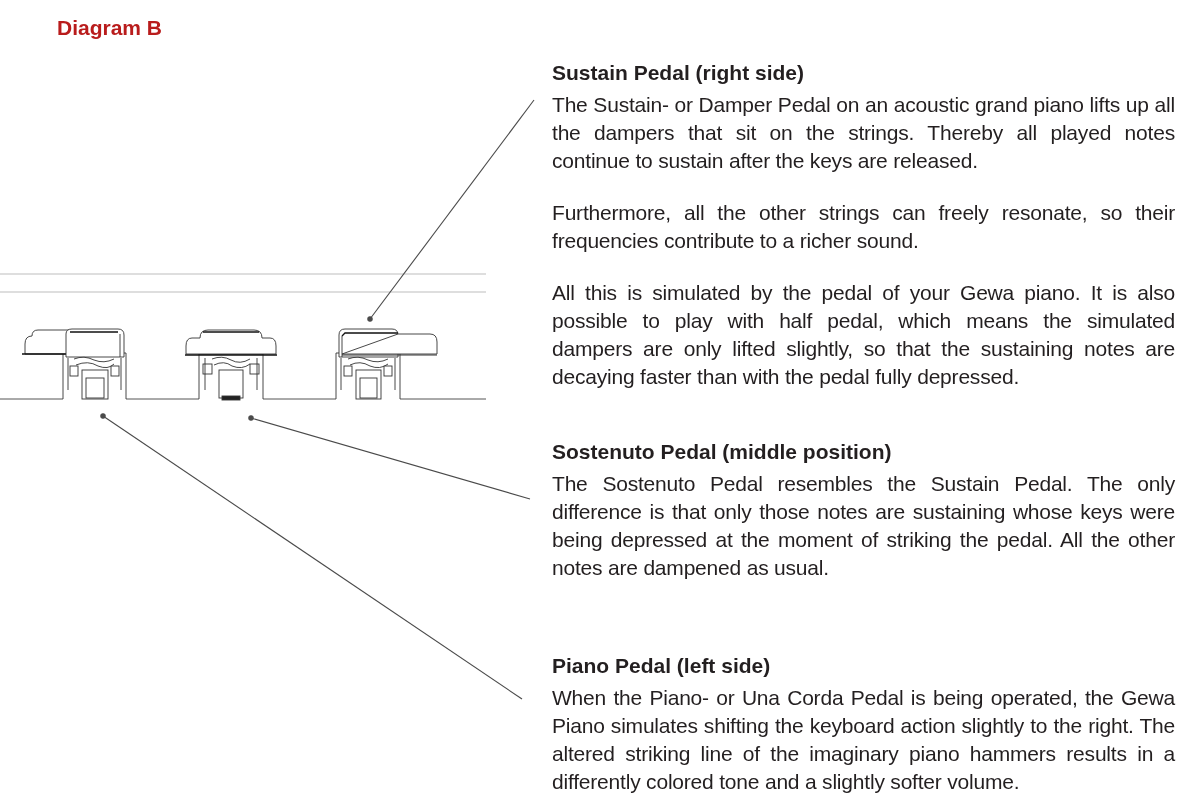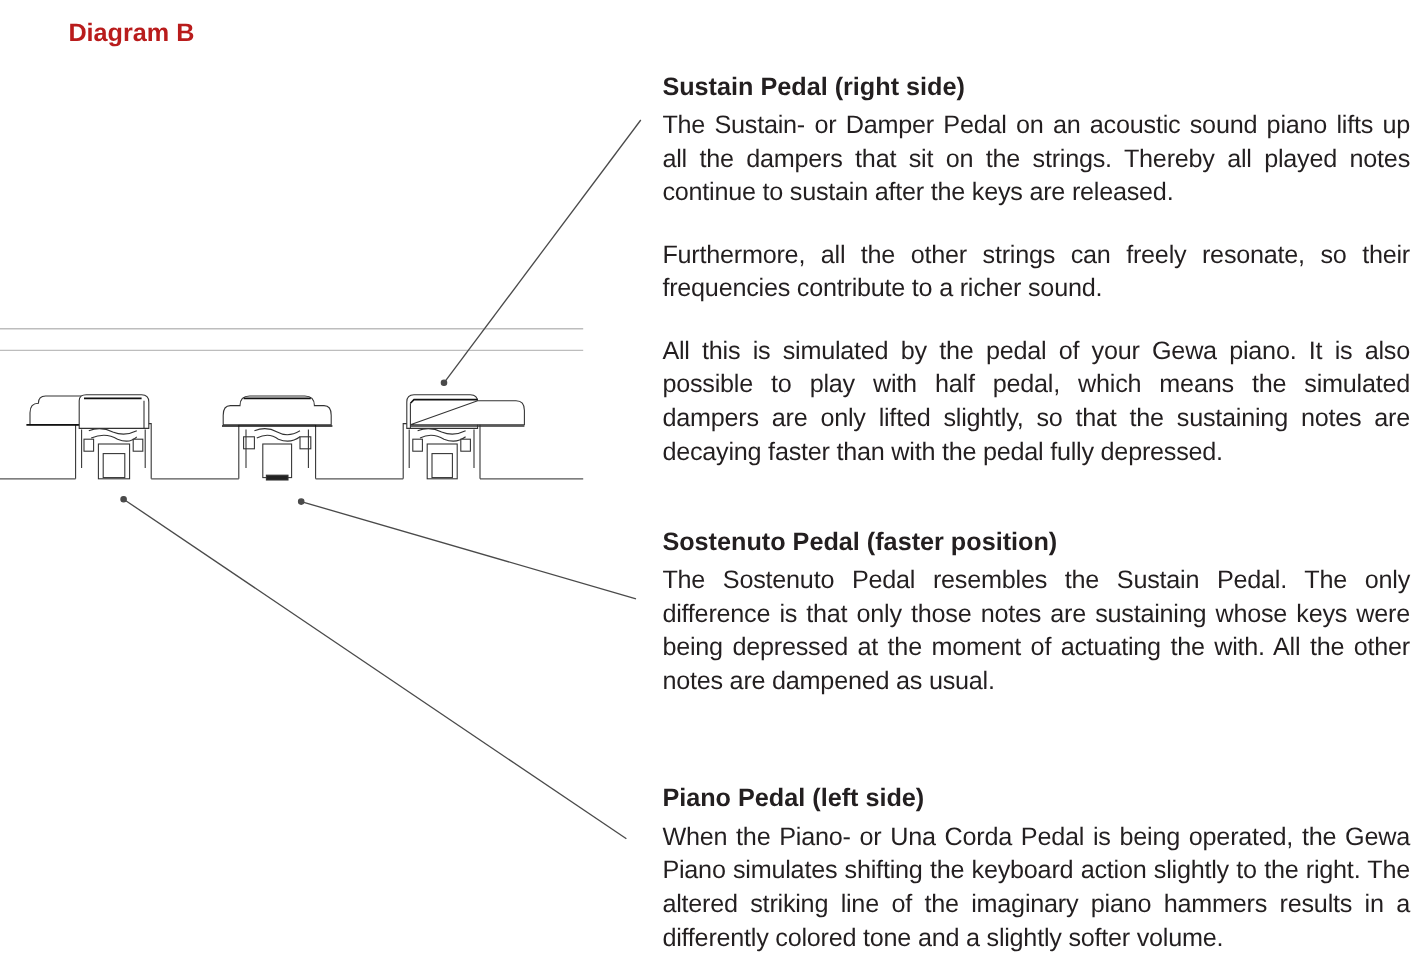--- a/index.html
+++ b/index.html
@@ -87,26 +87,26 @@
     <circle cx="370" cy="319" r="2.2"></circle>
     <line x1="251" y1="418" x2="530" y2="499"></line>
     <circle cx="251" cy="418" r="2.2"></circle>
     <line x1="103" y1="416" x2="522" y2="699"></line>
     <circle cx="103" cy="416" r="2.2"></circle>
   </g>
 </svg>
 
 <div class="section" id="sec-sustain">
   <h2>Sustain Pedal (right side)</h2>
-  <p>The Sustain- or Damper Pedal on an acoustic sound piano lifts up all the dampers that sit on the strings. Thereby all played notes continue to sustain after the keys are released.</p>
+  <p>The Sustain- or Damper Pedal on an acoustic grand piano lifts up all the dampers that sit on the strings. Thereby all played notes continue to sustain after the keys are released.</p>
   <p>Furthermore, all the other strings can freely resonate, so their frequencies contribute to a richer sound.</p>
   <p>All this is simulated by the pedal of your Gewa piano. It is also possible to play with half pedal, which means the simulated dampers are only lifted slightly, so that the sustaining notes are decaying faster than with the pedal fully depressed.</p>
 </div>
 
 <div class="section" id="sec-sostenuto">
-  <h2>Sostenuto Pedal (faster position)</h2>
-  <p>The Sostenuto Pedal resembles the Sustain Pedal. The only difference is that only those notes are sustaining whose keys were being depressed at the moment of actuating the with. All the other notes are dampened as usual.</p>
+  <h2>Sostenuto Pedal (middle position)</h2>
+  <p>The Sostenuto Pedal resembles the Sustain Pedal. The only difference is that only those notes are sustaining whose keys were being depressed at the moment of striking the pedal. All the other notes are dampened as usual.</p>
 </div>
 
 <div class="section" id="sec-piano">
   <h2>Piano Pedal (left side)</h2>
   <p>When the Piano- or Una Corda Pedal is being operated, the Gewa Piano simulates shifting the keyboard action slightly to the right. The altered striking line of the imaginary piano hammers results in a differently colored tone and a slightly softer volume.</p>
 </div>
 
 </body></html>

